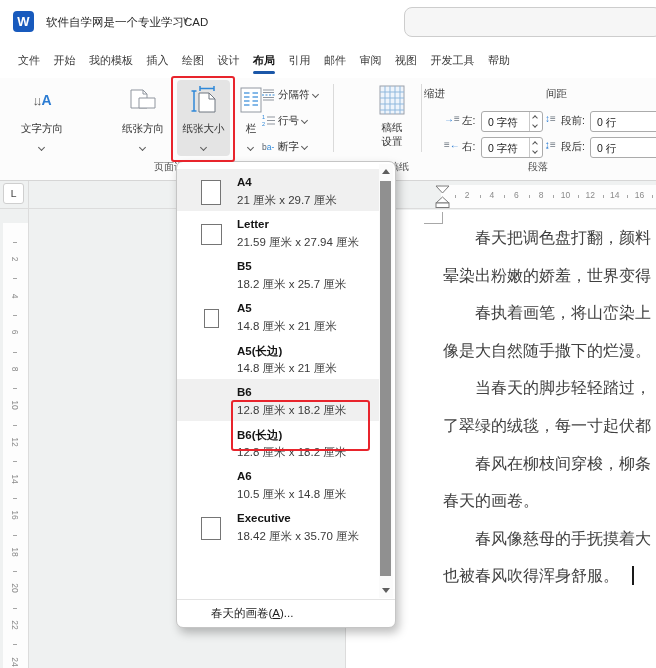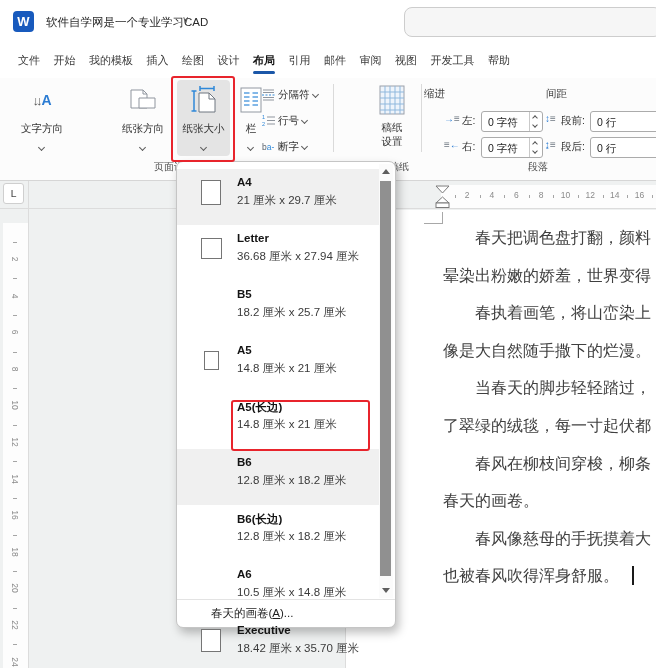--- a/index.html
+++ b/index.html
@@ -67,21 +67,21 @@
   #corner-mark-v{position:absolute;left:442px;top:31px;width:1px;height:11px;background:#a8a8a8;}
   #corner-mark-h{position:absolute;left:424px;top:42px;width:19px;height:1px;background:#a8a8a8;}
   #doc-text{position:absolute;left:443px;top:38px;width:220px;font-family:"Liberation Serif","DejaVu Serif",serif;
             font-size:16px;line-height:37.6px;color:#404040;white-space:nowrap;}
   .doc-line.indent{padding-left:32px;}
   #cursor{display:inline-block;width:1.5px;height:19px;background:#1a1a1a;margin-left:13px;vertical-align:-4px;}
 
   
   #dropdown{left:176px;top:161px;width:220px;height:467px;background:#fff;border:1px solid #c5c5c5;border-radius:7px;
             box-shadow:3px 5px 10px rgba(0,0,0,.25);z-index:30;padding-top:7px;}
-  .dd-item{position:relative;width:203px;height:56px;}
+  .dd-item{position:relative;width:203px;height:42px;}
   .dd-item.hl{background:#f0f0f0;}
   .dd-icon-wrap{position:absolute;left:14px;top:0;width:40px;height:47.5px;display:flex;align-items:center;justify-content:center;}
   .dd-icon{background:#fff;border:1px solid #757575;}
   .dd-title{position:absolute;left:60px;top:7px;font-size:11.5px;font-weight:bold;color:#141414;}
   .dd-dims{position:absolute;left:60px;top:24px;font-size:11.5px;color:#3a3a3a;white-space:nowrap;}
   #dd-scrollbar{position:absolute;right:2px;top:2px;width:14px;height:434px;background:#fbfbfb;}
   #dd-scroll-up{position:absolute;left:3px;top:5px;width:0;height:0;border-left:4px solid transparent;border-right:4px solid transparent;border-bottom:5px solid #5e5e5e;}
   #dd-scroll-dn{position:absolute;left:3px;bottom:5px;width:0;height:0;border-left:4px solid transparent;border-right:4px solid transparent;border-top:5px solid #5e5e5e;}
   #dd-thumb{position:absolute;left:1px;top:17px;width:11px;height:395px;background:#909090;}
   #dd-sep{position:absolute;left:0;top:437px;width:218px;height:1px;background:#e3e3e3;}
@@ -364,21 +364,21 @@
           <div class="dd-icon" style="width: 20px; height: 25px;"></div>
         </div>
         <div class="dd-title">A4</div>
         <div class="dd-dims">21 厘米 x 29.7 厘米</div>
       </div>
       <div class="dd-item">
         <div class="dd-icon-wrap">
           <div class="dd-icon" style="width: 21px; height: 21px;"></div>
         </div>
         <div class="dd-title">Letter</div>
-        <div class="dd-dims">36.68 厘米 x 27.94 厘米</div>
+        <div class="dd-dims">21.59 厘米 x 27.94 厘米</div>
       </div>
       <div class="dd-item">
         <div class="dd-title">B5</div>
         <div class="dd-dims">18.2 厘米 x 25.7 厘米</div>
       </div>
       <div class="dd-item">
         <div class="dd-icon-wrap">
           <div class="dd-icon" style="width: 15px; height: 19px;"></div>
         </div>
         <div class="dd-title">A5</div>

